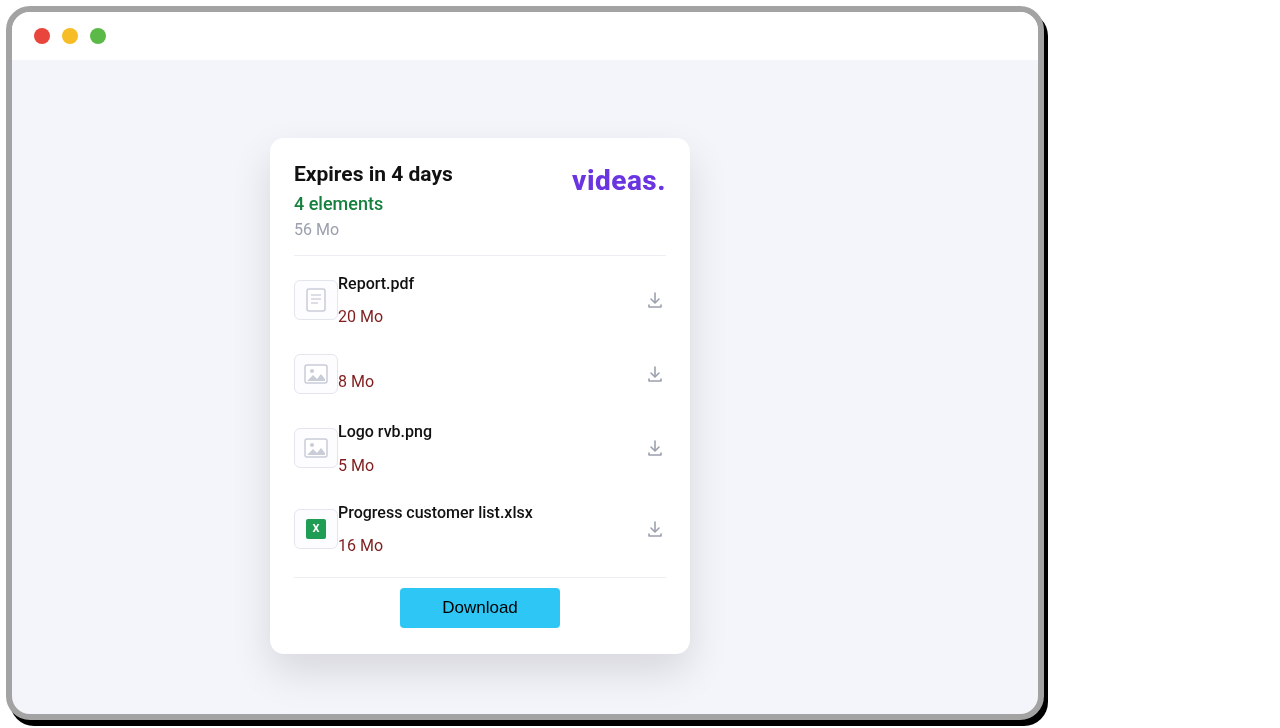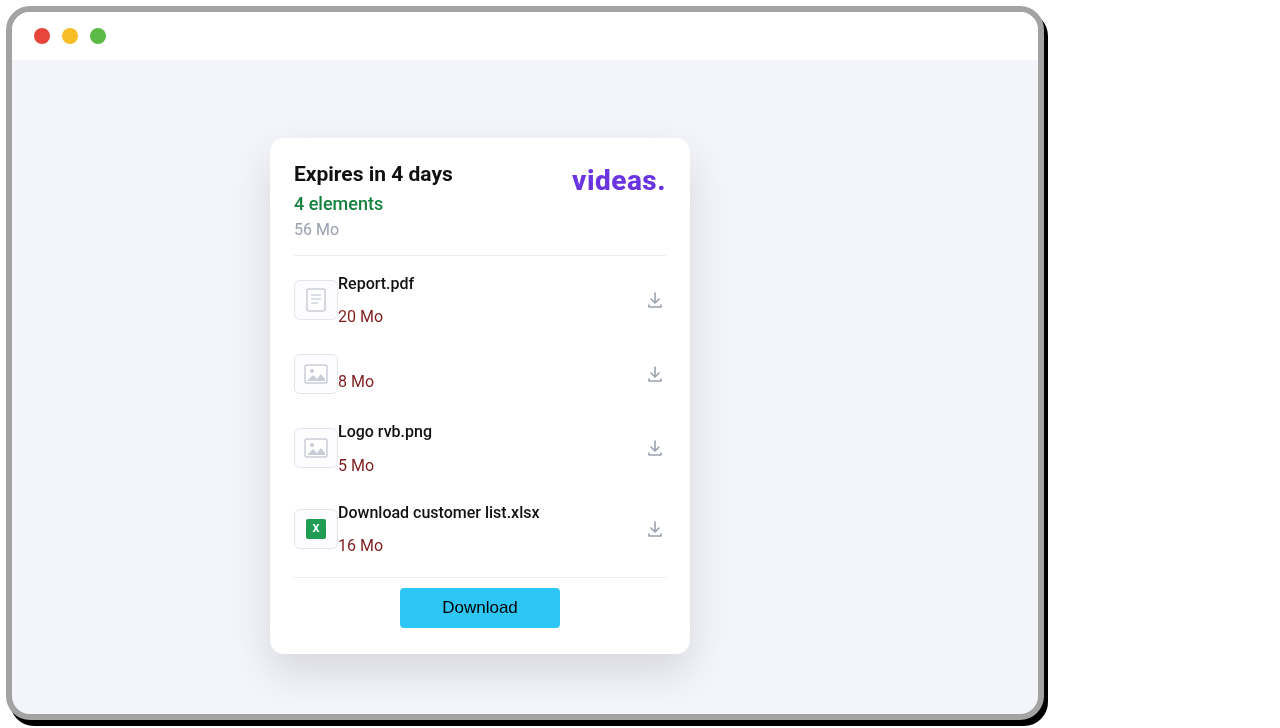--- a/index.html
+++ b/index.html
@@ -223,21 +223,21 @@
           <path d="M3 14 V16 H15 V14" stroke="#9aa0ad" stroke-width="1.6" stroke-linecap="round" stroke-linejoin="round" fill="none"></path>
         </svg>
       </div>
     </div>
 
     <div class="file-row">
       <div class="thumb">
         <div class="excel-badge">X</div>
       </div>
       <div class="file-meta">
-        <div class="file-name">Download customer list.xlsx</div>
+        <div class="file-name">Progress customer list.xlsx</div>
         <div class="file-size">16 Mo</div>
       </div>
       <div class="dl-icon">
         <svg width="18" height="18" viewBox="0 0 18 18" fill="none">
           <path d="M9 2 V11" stroke="#9aa0ad" stroke-width="1.6" stroke-linecap="round"></path>
           <path d="M5 8 L9 12 L13 8" stroke="#9aa0ad" stroke-width="1.6" stroke-linecap="round" stroke-linejoin="round" fill="none"></path>
           <path d="M3 14 V16 H15 V14" stroke="#9aa0ad" stroke-width="1.6" stroke-linecap="round" stroke-linejoin="round" fill="none"></path>
         </svg>
       </div>
     </div>

